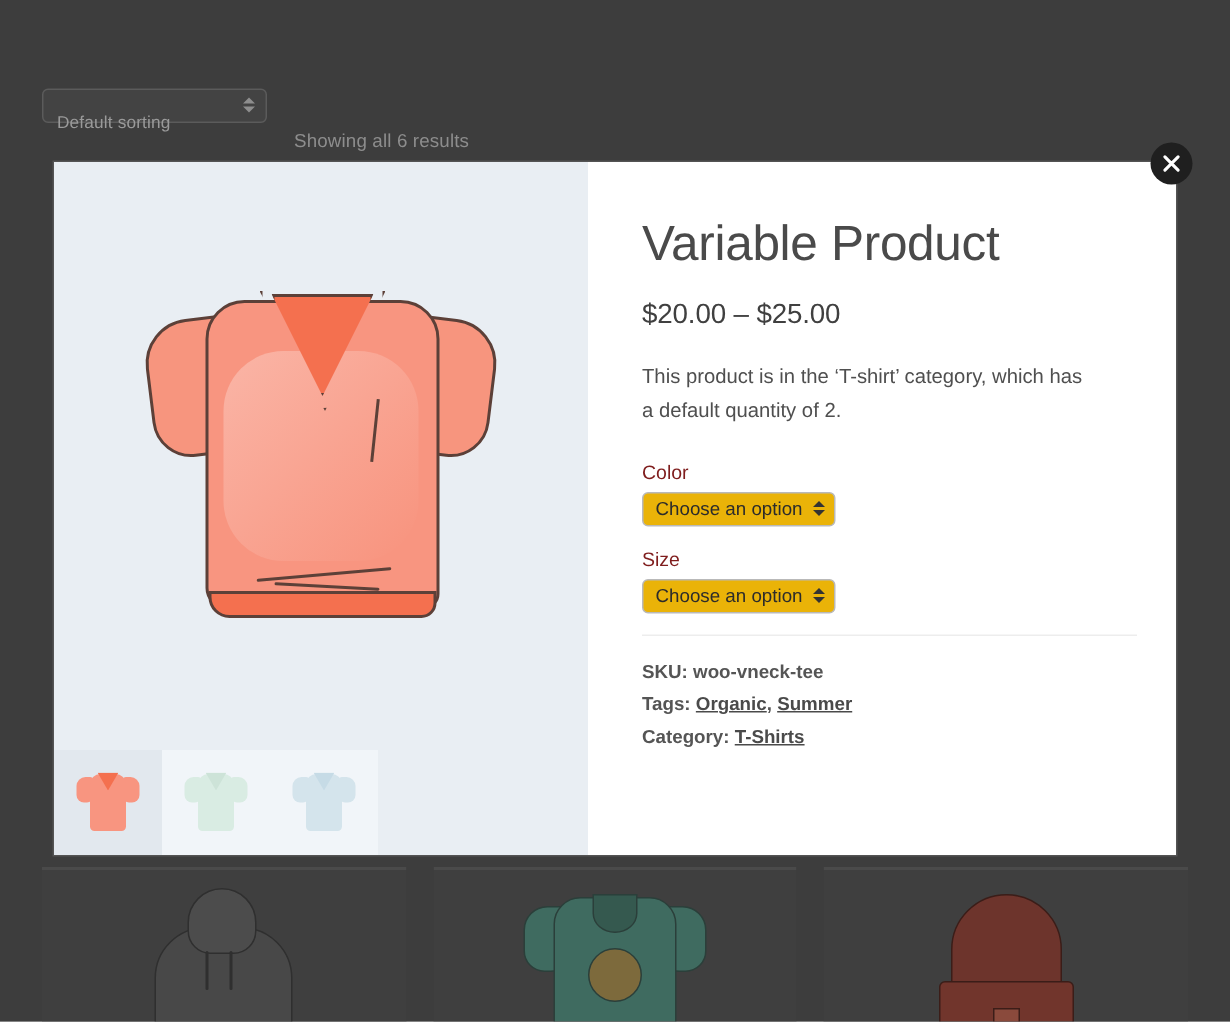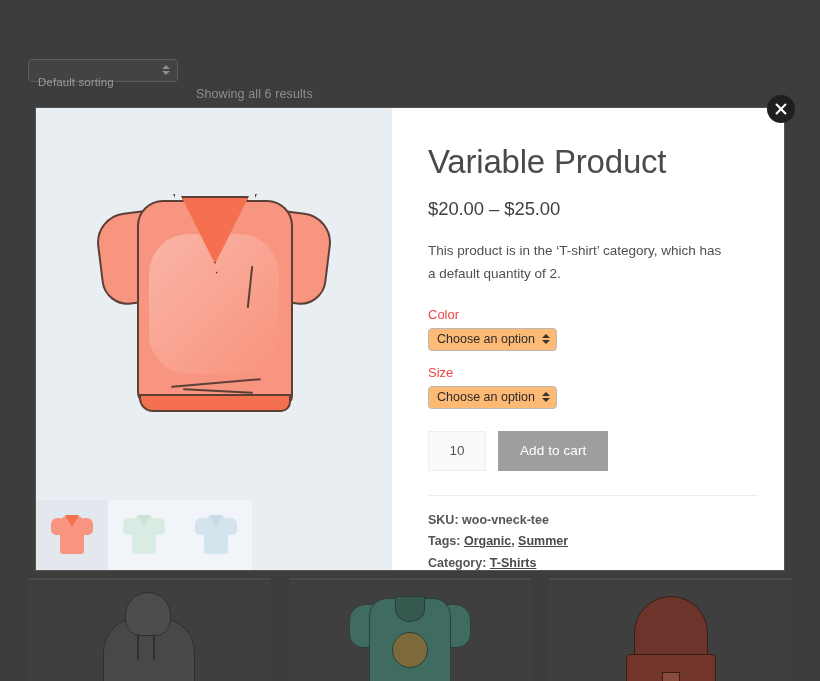--- a/index.html
+++ b/index.html
@@ -403,32 +403,32 @@
     color: #4f4f4f;
     max-width: 300px;
     margin-bottom: 22px;
   }
 
   .attribute {
     margin-bottom: 14px;
   }
   .attribute-label {
     font-size: 13px;
-    color: #ef4444;
+    color: #7f1d1d;
     margin-bottom: 6px;
   }
 
   .option-select {
     display: inline-flex;
     align-items: center;
     height: 23px;
     min-width: 122px;
     border: 1px solid #b9b9b9;
     border-radius: 4px;
-    background: #fdba74;
+    background: #eab308;
     padding: 0 5px 0 8px;
     font-size: 12.5px;
     color: #2b2b2b;
     cursor: pointer;
     gap: 6px;
   }
   .option-select .val { flex: 1; white-space: nowrap; }
   .option-select .stepper-arrows i.up { border-bottom-color: #333; }
   .option-select .stepper-arrows i.down { border-top-color: #333; }
 
@@ -608,24 +608,20 @@
       <div class="attribute-label">Size</div>
       <div class="option-select">
         <span class="val">Choose an option</span>
         <span class="stepper-arrows">
           <i class="up"></i>
             <i class="down"></i>
         </span>
       </div>
     </div>
 
-    <div class="cart-row">
-      <input class="qty-input" type="text" value="10" style="">
-      <button class="add-to-cart">Add to cart</button>
-    </div>
 
     <div class="meta-divider"></div>
 
     <div class="meta">
       <div class="row">
         <span>SKU:</span>
         <span>woo-vneck-tee</span>
       </div>
       <div class="row">
         <span>Tags:</span>

